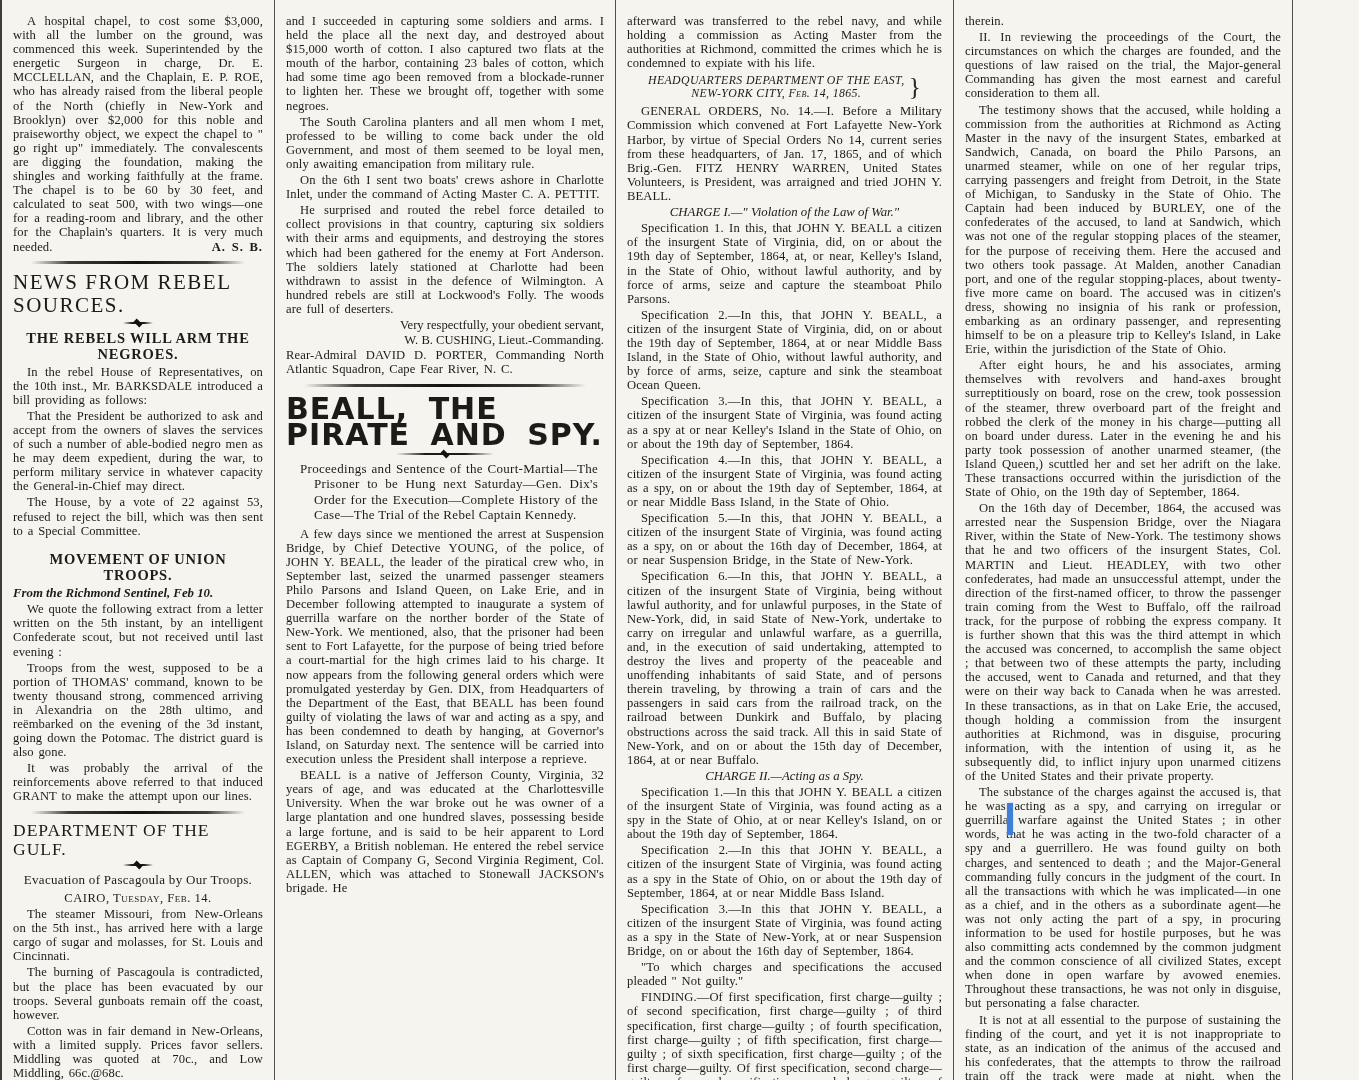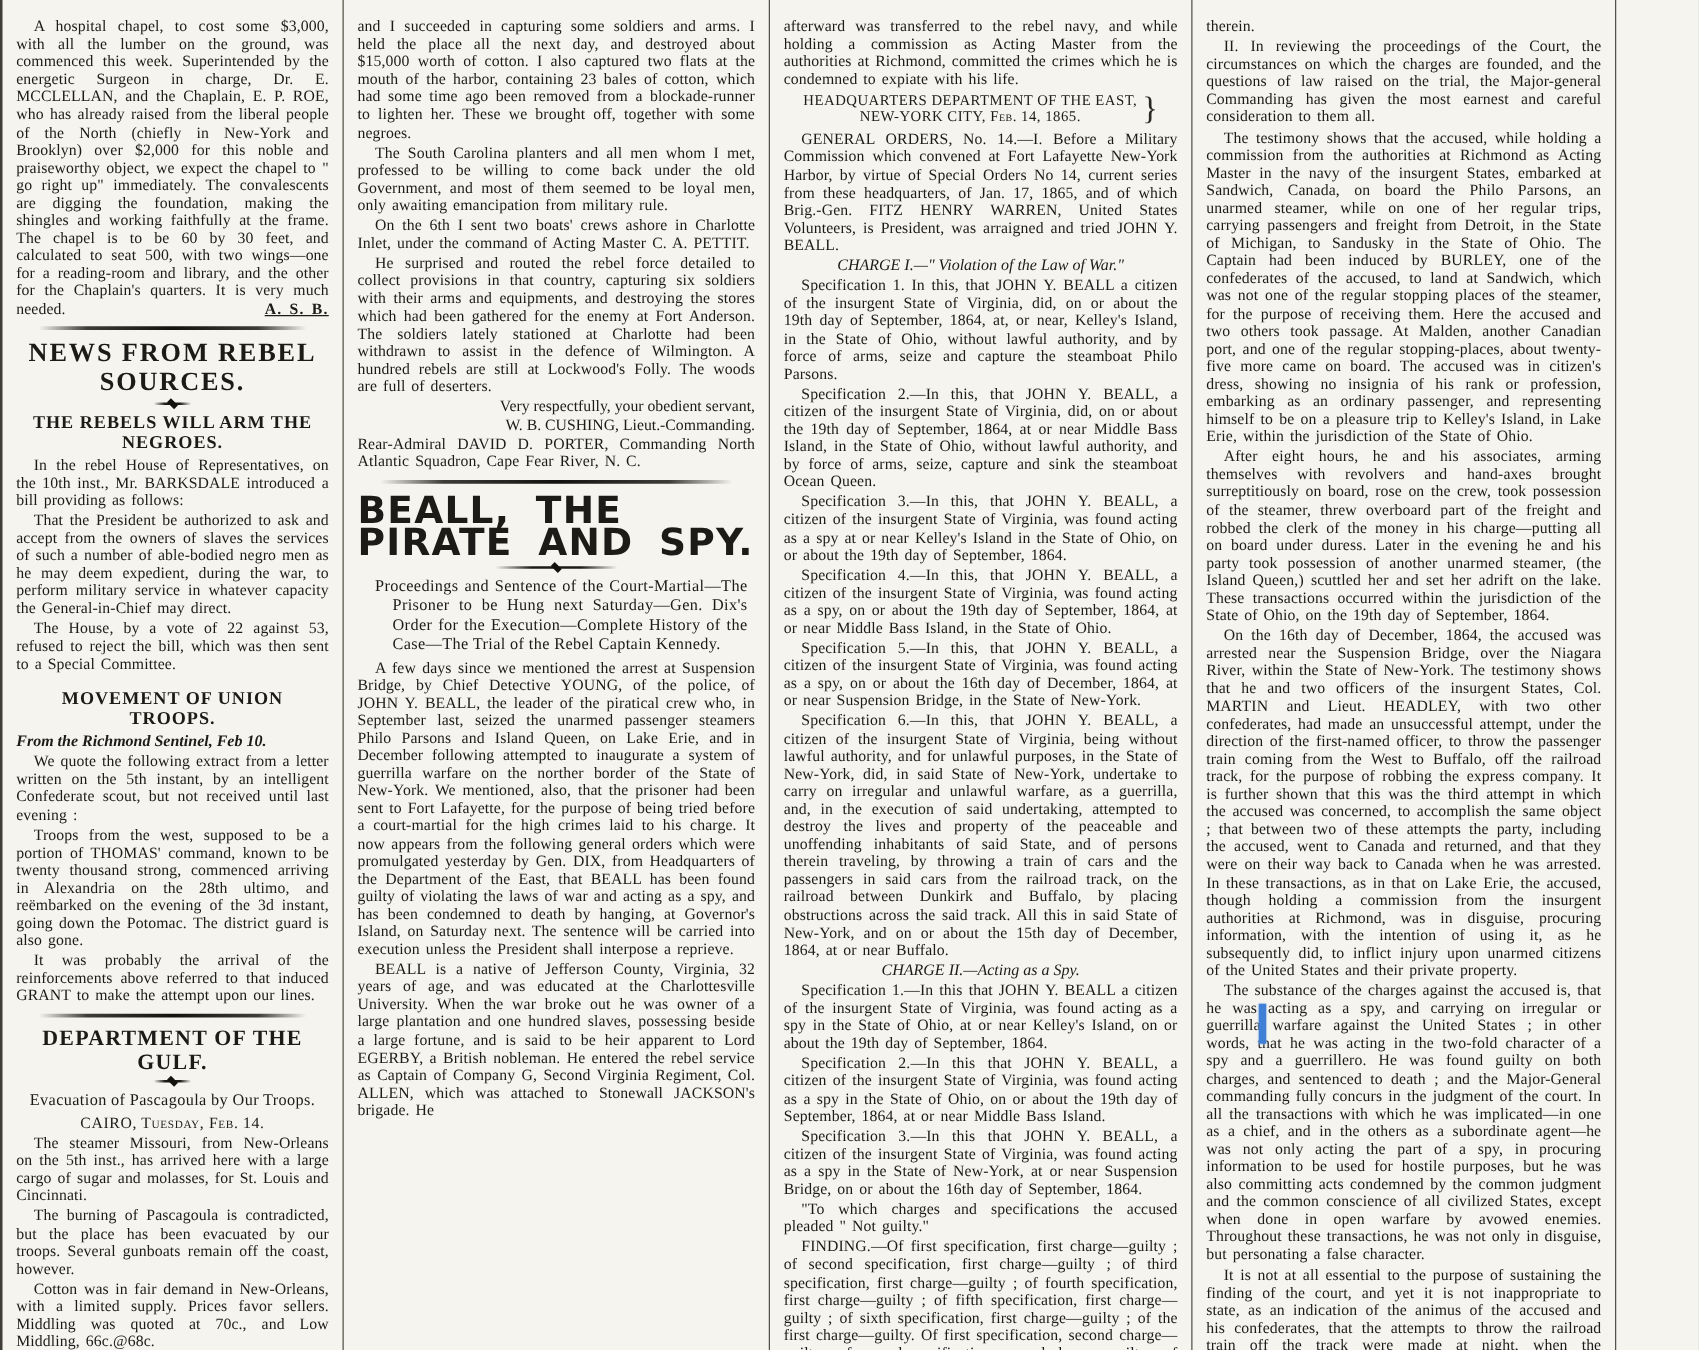--- a/index.html
+++ b/index.html
@@ -31,28 +31,28 @@
   .para{
     margin:0 0 2px 0;
     font-size:12.6px;
     line-height:14.1px;
     text-align:justify;
     text-indent:14px;
     letter-spacing:.1px;
     word-spacing:1.5px;
   }
   .para.noindent{text-indent:0;}
-  .sig{float:right;font-weight:bold;letter-spacing:1px;text-decoration:underline;}
+  .sig{float:right;font-weight:bold;letter-spacing:1px;}
 
   .h1{
     margin:7px 0 3px 0;
     font-size:21px;
     line-height:23px;
-    font-weight:bold;
-    text-align:center;
+    font-weight:normal;
+    text-align:left;
     letter-spacing:1.5px;
   }
   .h1.small{font-size:17.5px;line-height:19px;letter-spacing:1px;}
   .h2{
     margin:6px 0 3px 0;
     font-size:14.5px;
     line-height:16px;
     font-weight:bold;
     text-align:center;
     letter-spacing:.8px;
@@ -110,20 +110,21 @@
     align-items:center;
     justify-content:center;
     margin:2px 0 2px 0;
   }
   .addr-lines{text-align:center;}
   .addr-lines div{
     font-size:11.8px;
     line-height:13.5px;
     font-variant:small-caps;
     letter-spacing:.4px;
+    font-style:italic;
   }
   .brace{
     font-size:26px;
     font-weight:normal;
     margin-left:4px;
     color:#2a2824;
   }
   .rule-taper{
     height:3px;margin:7px 18px 6px 18px;
     background:linear-gradient(to right, rgba(30,28,24,0) 0%, rgba(30,28,24,.85) 18%, #14120f 50%, rgba(30,28,24,.85) 82%, rgba(30,28,24,0) 100%);

